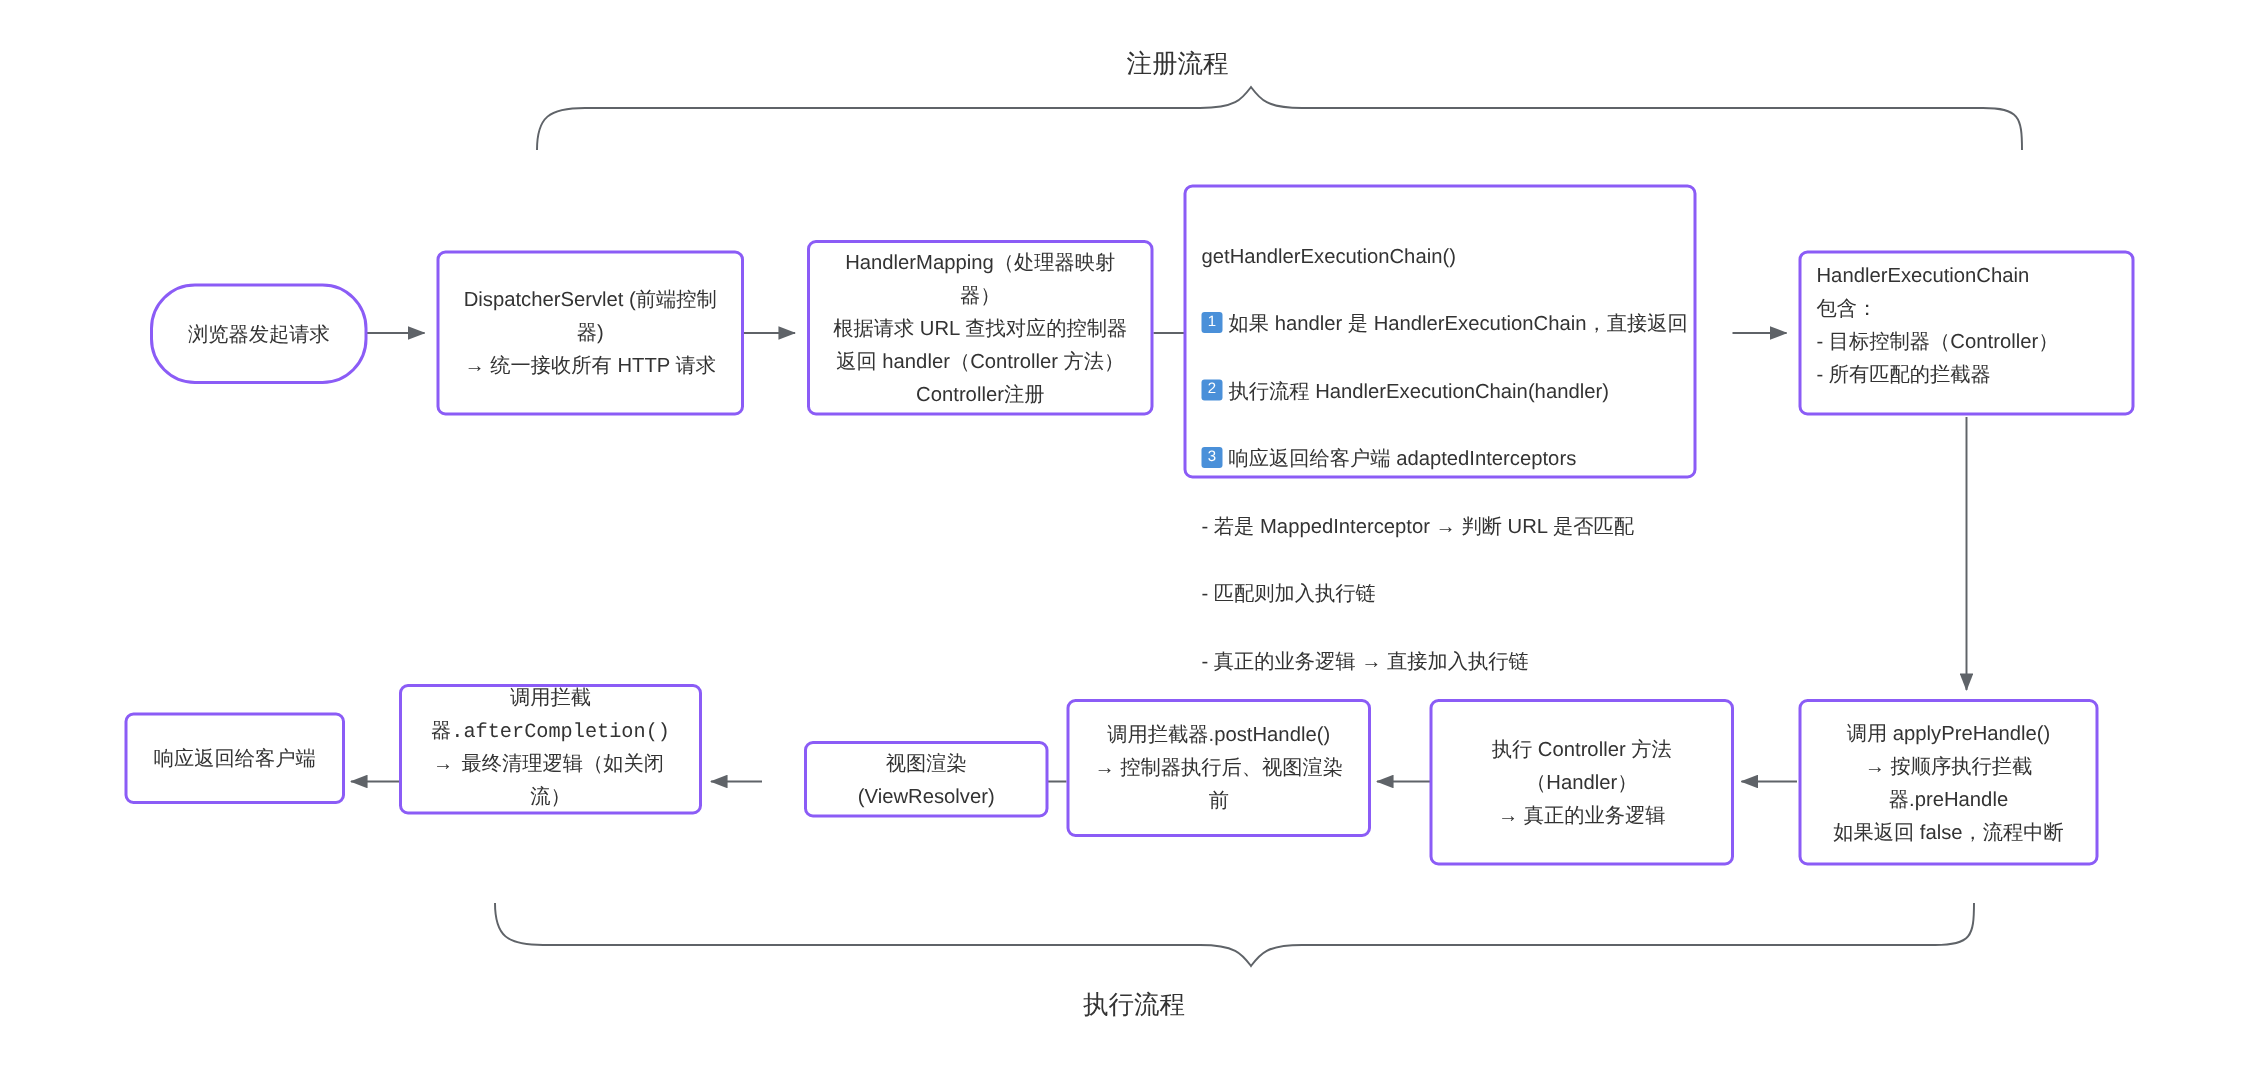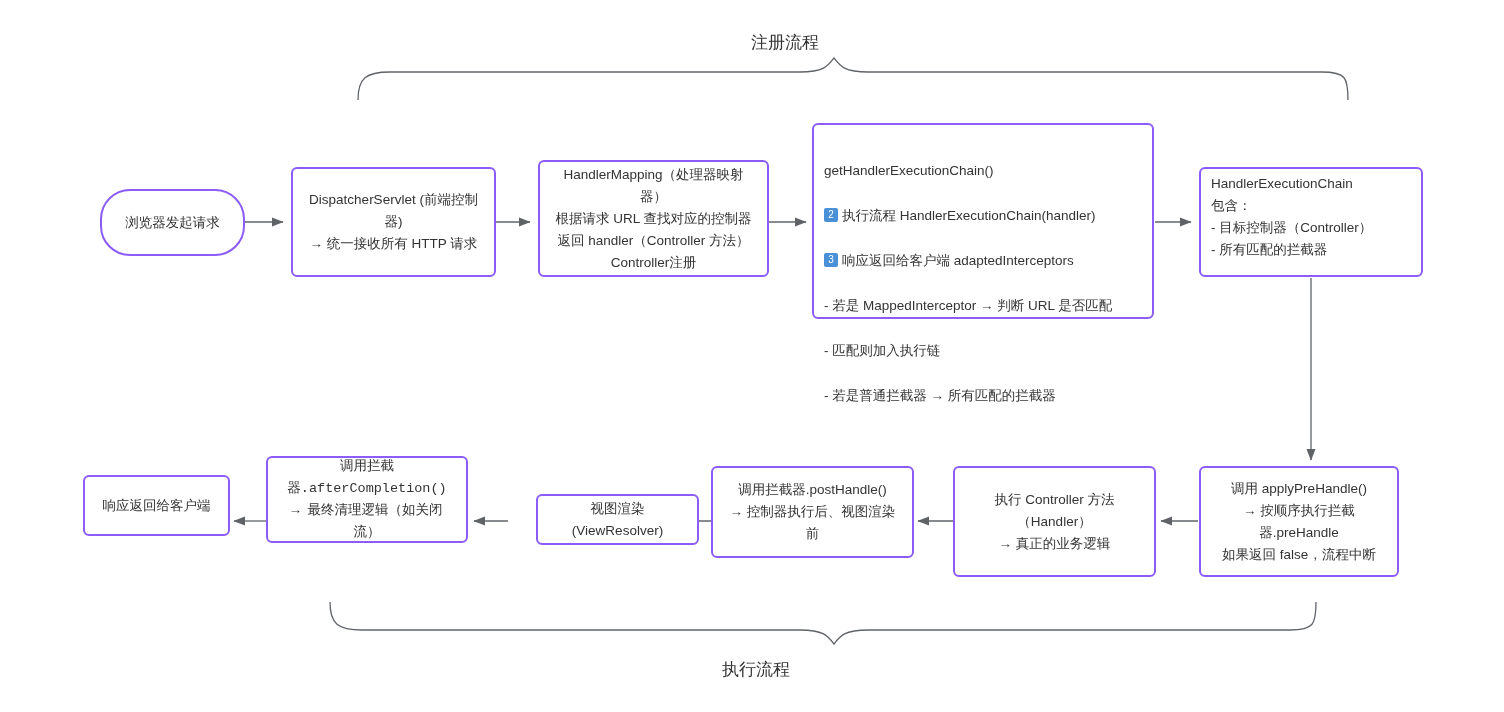--- a/index.html
+++ b/index.html
@@ -118,31 +118,34 @@
   <div class="node centered" style="left:100px; top:189px; width:145px; height:67px;border-radius:30px;">浏览器发起请求</div>
 
   <div class="node centered" style="left:291px; top:167px; width:205px; height:110px;">DispatcherServlet (前端控制器)
 → 统一接收所有 HTTP 请求</div>
 
   <div class="node centered" style="left:538px; top:160px; width:231px; height:117px;">HandlerMapping（处理器映射器）
 根据请求 URL 查找对应的控制器
 返回 handler（Controller 方法）
 Controller注册</div>
 
-  <div class="node left" style="left:812px; top:123px; width:342px; height:196px; padding:12px 10px;">
+  <div class="node left" style="left:789px; top:123px; width:342px; height:196px; padding:12px 10px;">
     <div class="chain-line">getHandlerExecutionChain()</div>
+    <div class="chain-line">
+      <span class="num-badge">1</span><span>如果 handler 是 HandlerExecutionChain，直接返回</span>
+    </div>
     <div class="chain-line">
       <span class="num-badge">2</span><span>执行流程 HandlerExecutionChain(handler)</span>
     </div>
     <div class="chain-line">
       <span class="num-badge">3</span><span>响应返回给客户端 adaptedInterceptors</span>
     </div>
     <div class="chain-line">- 若是 MappedInterceptor → 判断 URL 是否匹配</div>
     <div class="chain-line">- 匹配则加入执行链</div>
-    <div class="chain-line">- 若是普通拦截器 → 所有匹配的拦截器</div>
+    <div class="chain-line">- 真正的业务逻辑 → 直接加入执行链</div>
   </div>
 
   <div class="node left" style="left:1199px; top:167px; width:224px; height:110px; padding:4px 10px;">HandlerExecutionChain
 包含：
 - 目标控制器（Controller）
 - 所有匹配的拦截器</div>
 
   <div class="node centered" style="left:953px; top:466px; width:203px; height:111px;">执行 Controller 方法（Handler）
 → 真正的业务逻辑</div>
 

